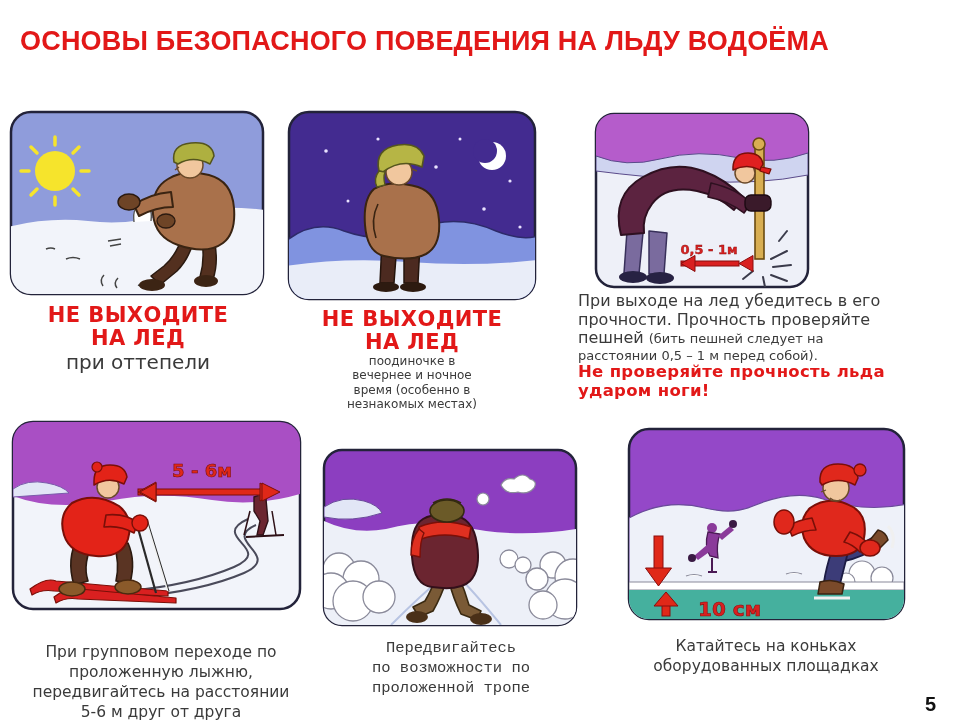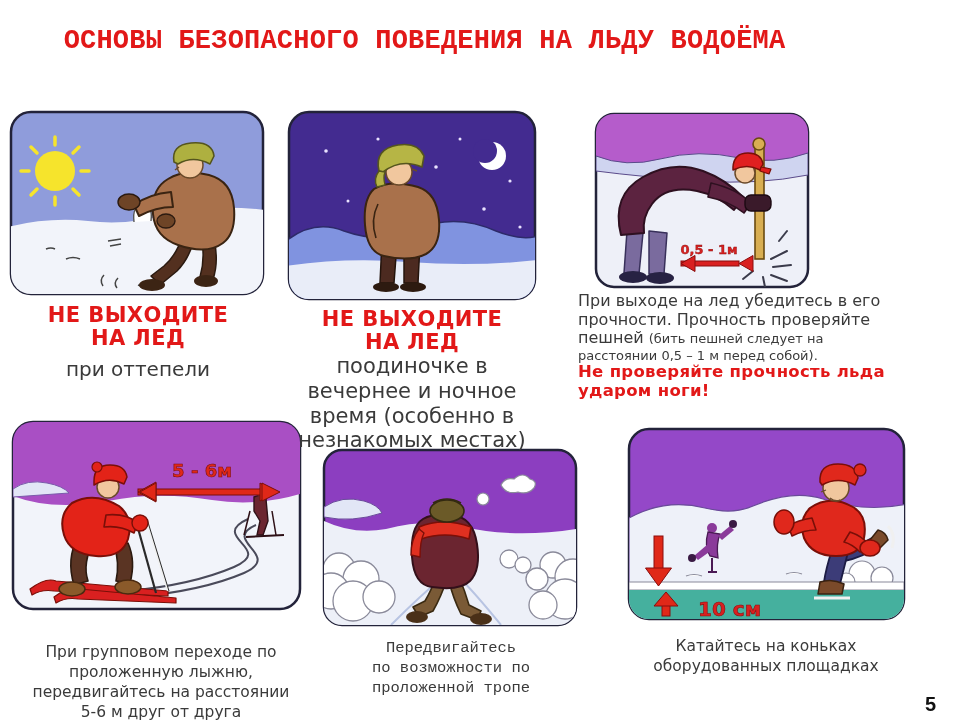--- a/index.html
+++ b/index.html
@@ -2,35 +2,35 @@
 <html><head>
 <meta charset="utf-8">
 <style>
   html,body{margin:0;padding:0;background:#777;}
   .slide{
     position:relative;width:960px;height:720px;background:#ffffff;
     overflow:hidden;font-family:"DejaVu Sans",sans-serif;
   }
   .title{
     position:absolute;top:26px;left:0;width:849px;text-align:center;
-    font-family:Liberation Mono, monospace;font-weight:bold;
+    font-family:Liberation Sans, sans-serif;font-weight:bold;
     font-size:27px;color:#e21818;letter-spacing:0.2px;white-space:nowrap;
   }
   .panel-img{position:absolute;}
   .cap{position:absolute;text-align:center;color:#3a3a3a;}
   .warn{color:#e21818;font-weight:bold;}
   .cap1{left:0;top:304px;width:276px;}
   .cap2{left:286px;top:308px;width:252px;}
   .cap3{left:578px;top:292px;width:380px;text-align:left;}
   .cap4{left:0;top:614px;width:322px;margin-top:28px;}
   .cap5{left:326px;top:638px;width:250px;font-family:Liberation Mono, monospace;}
   .cap6{left:610px;top:636px;width:312px;}
   .big{font-size:21px;line-height:1.1;letter-spacing:0.4px;}
-  .big2{font-size:20px;line-height:1.15;margin-top:8px;}
-  .mid{font-size:21px;line-height:1.18;text-align:center;}
+  .big2{font-size:20px;line-height:1.15;margin-top:1px;}
+  .mid{font-size:12px;line-height:1.18;text-align:center;}
   .c3line{font-size:16px;line-height:1.17;}
   .small{font-size:13px;}
   .c3warn{font-size:16.5px;line-height:1.15;letter-spacing:0.3px;}
   .foot{font-size:15.5px;line-height:1.3;}
   .page-num{
     position:absolute;right:24px;bottom:4px;font-weight:bold;font-size:20px;
     color:#111;font-family:"Liberation Sans",sans-serif;
   }
   svg text{font-family:"DejaVu Sans",sans-serif;font-weight:bold;}
 </style>

